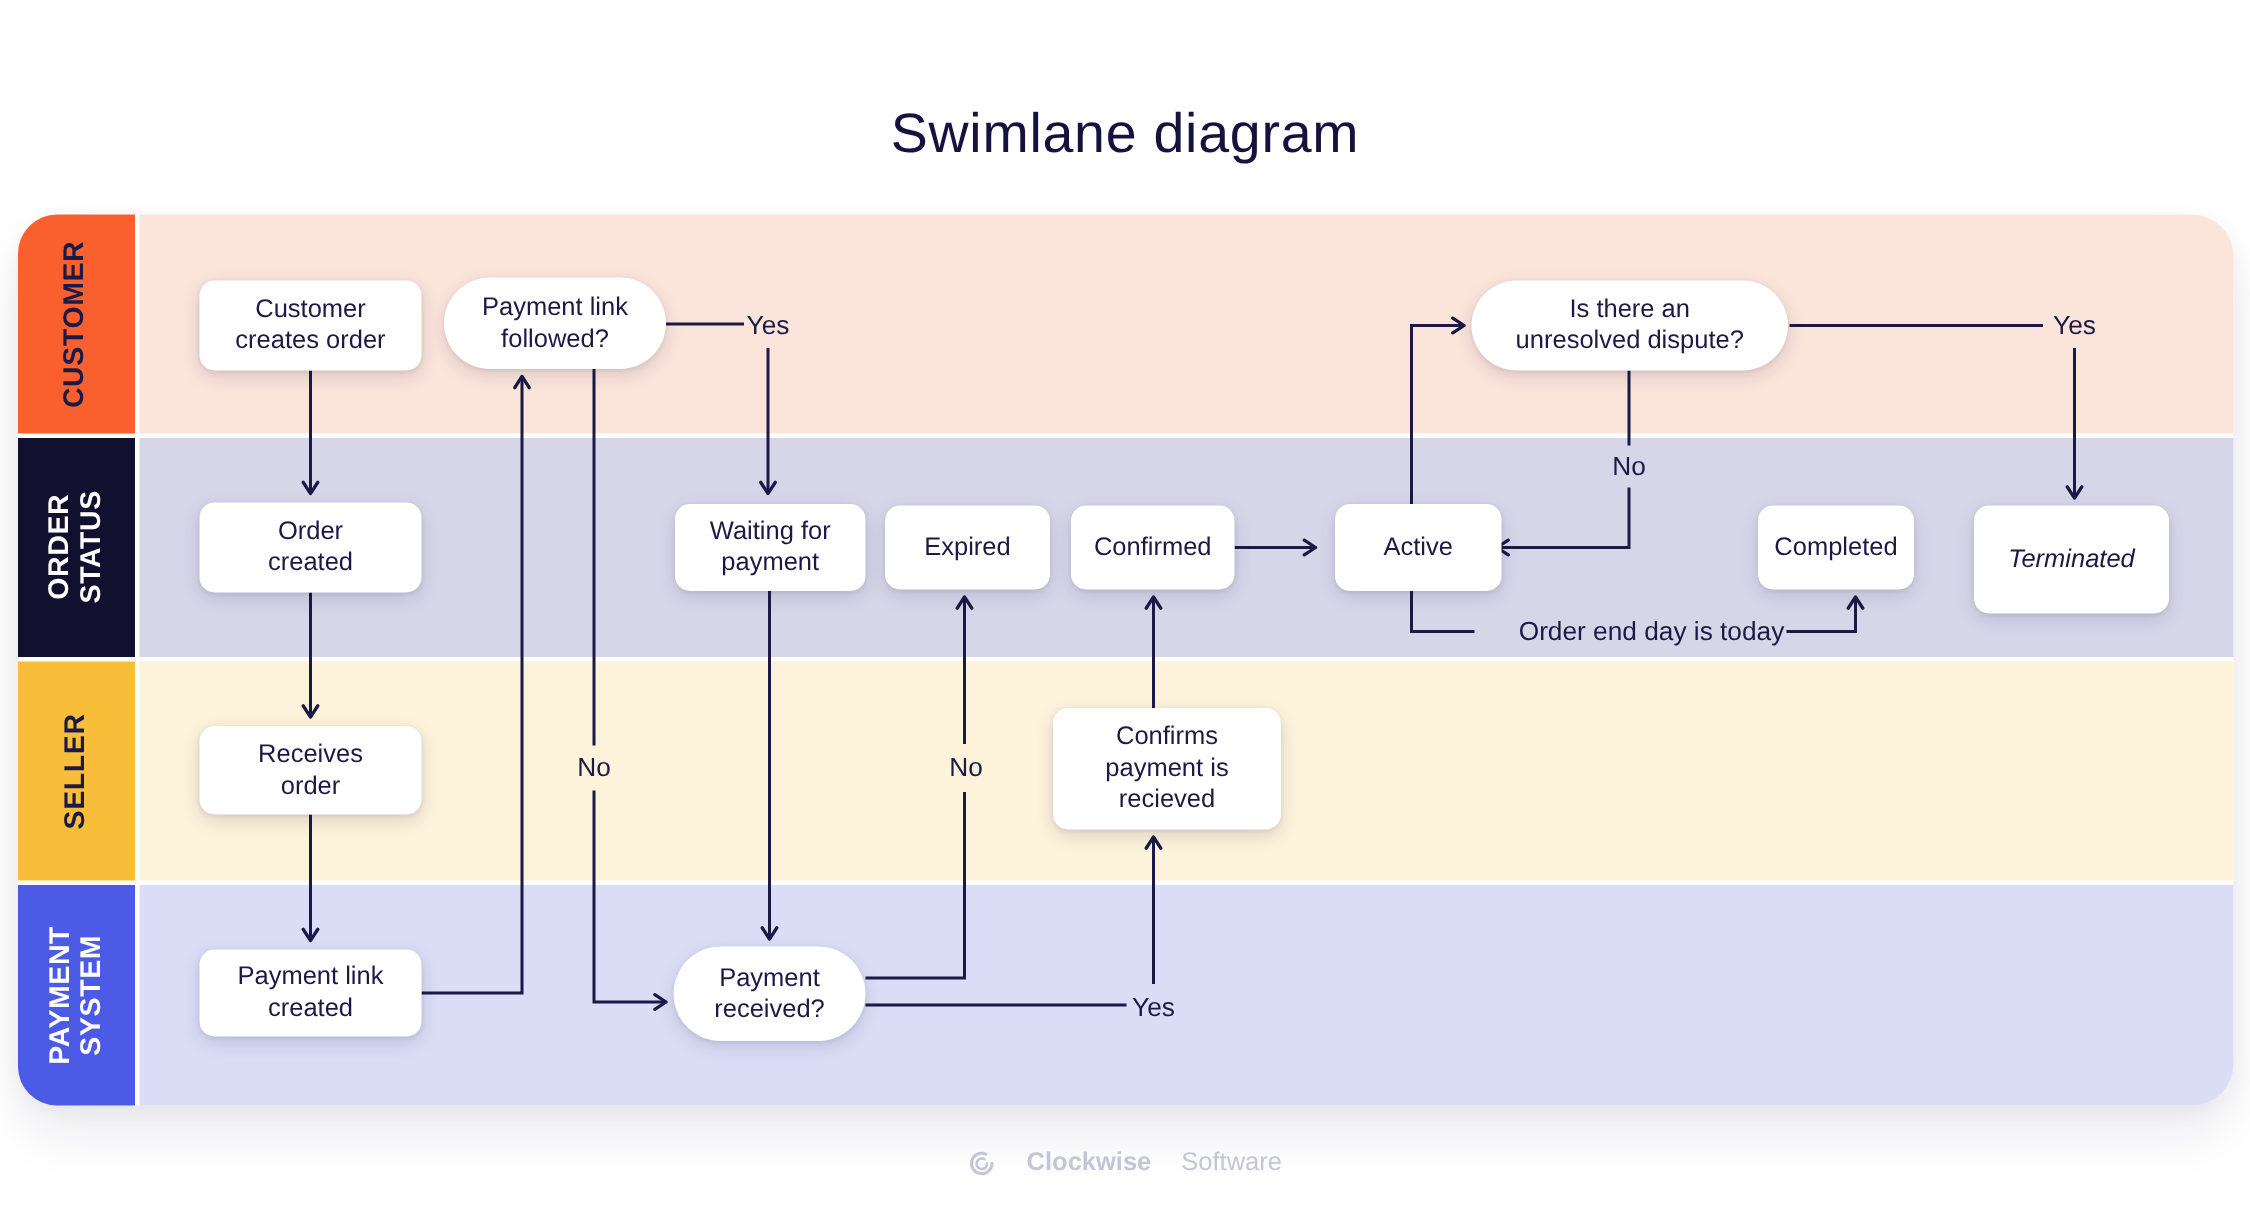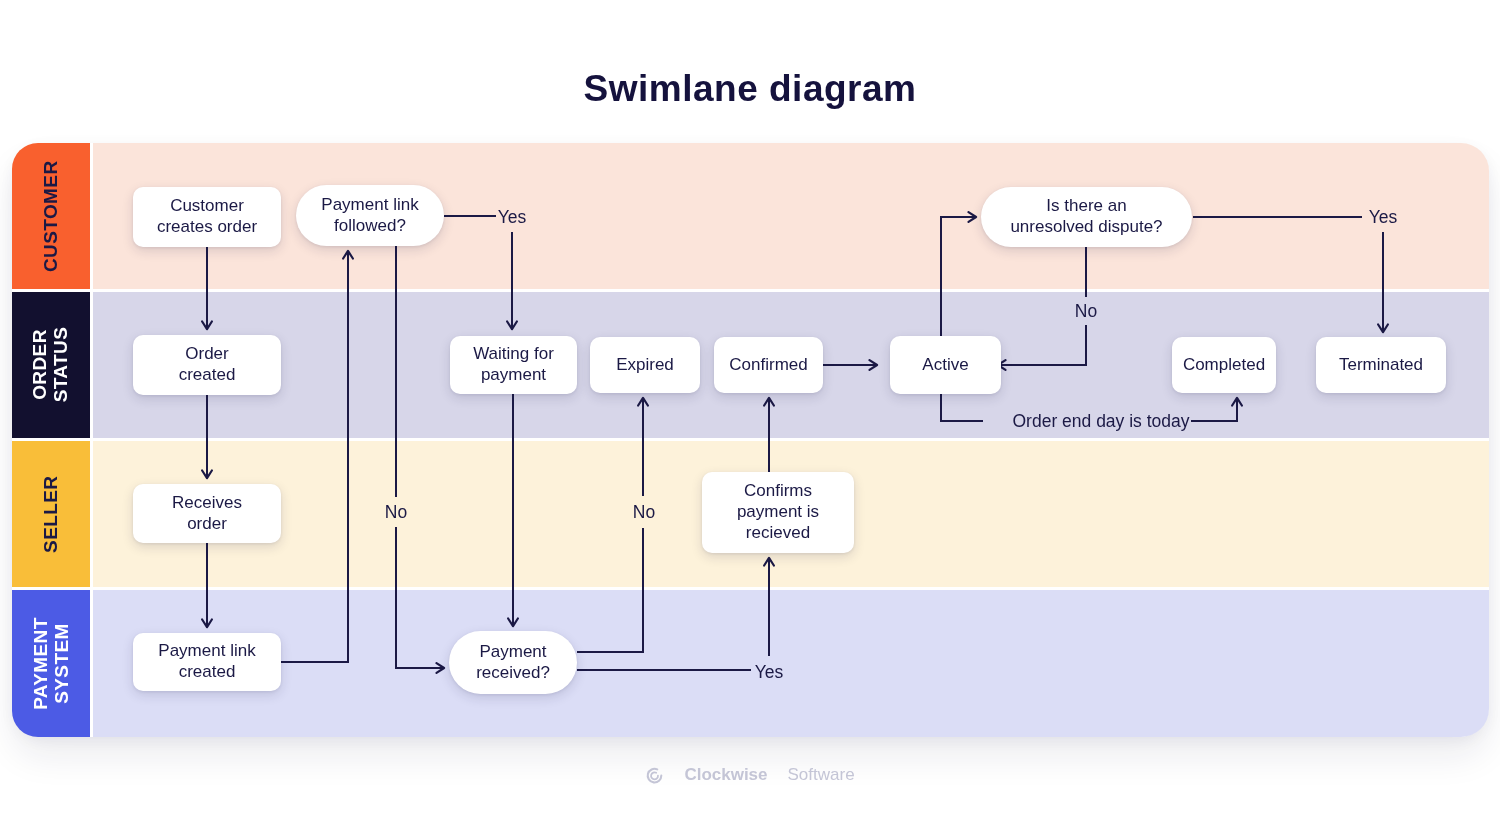--- a/index.html
+++ b/index.html
@@ -4,21 +4,21 @@
 <style>
   html,body{margin:0;padding:0;background:#ffffff;}
   body{
     width:1500px;height:816px;position:relative;overflow:hidden;
     font-family:"Liberation Sans", sans-serif;
     --line:#1B1945; --text:#1B1945;
   }
   .stage{position:absolute;inset:0;}
   .title{
     position:absolute;left:0;top:68px;width:1500px;margin:0;
-    text-align:center;font-size:37px;font-weight:700;letter-spacing:.5px;
+    text-align:center;font-size:37px;font-weight:400;letter-spacing:.5px;
     color:#15123D;
   }
   .diagram-bg{
     position:absolute;left:12px;top:143px;width:1477px;height:594px;
     background:#ffffff;border-radius:30px;
     box-shadow:0 20px 35px rgba(27,25,69,.08), 0 4px 14px rgba(27,25,69,.05);
   }
   .lane-label{
     position:absolute;left:12px;width:78px;
     display:flex;align-items:center;justify-content:center;
@@ -122,21 +122,21 @@
   <div class="node" style="left:133px;top:335px;width:148px;height:60px;">Order
 created</div>
   <div class="node" style="left:450px;top:336px;width:127px;height:58px;">Waiting for
 payment</div>
   <div class="node" style="left:590px;top:337px;width:110px;height:56px;">Expired</div>
   <div class="node" style="left:714px;top:337px;width:109px;height:56px;">Confirmed</div>
   <div class="node" style="left:878px;top:336px;width:111px;height:58px;margin-left:12px;">Active</div>
   <div class="node decision" style="left:981px;top:187px;width:211px;height:60px;">Is there an
 unresolved dispute?</div>
   <div class="node" style="left:1172px;top:337px;width:104px;height:56px;">Completed</div>
-  <div class="node" style="left:1316px;top:337px;width:130px;height:56px;">Terminated</div>
+  <div class="node" style="left:1316px;top:337px;width:130px;height:72px;font-style:italic;">Terminated</div>
   <div class="node" style="left:133px;top:484px;width:148px;height:59px;">Receives
 order</div>
   <div class="node" style="left:702px;top:472px;width:152px;height:81px;">Confirms
 payment is
 recieved</div>
   <div class="node" style="left:133px;top:633px;width:148px;height:58px;">Payment link
 created</div>
   <div class="node decision" style="left:449px;top:631px;width:128px;height:63px;">Payment
 received?</div>
 

